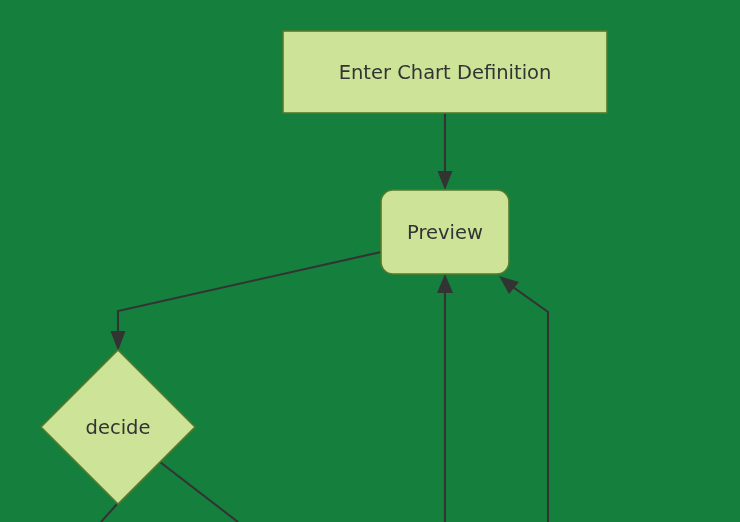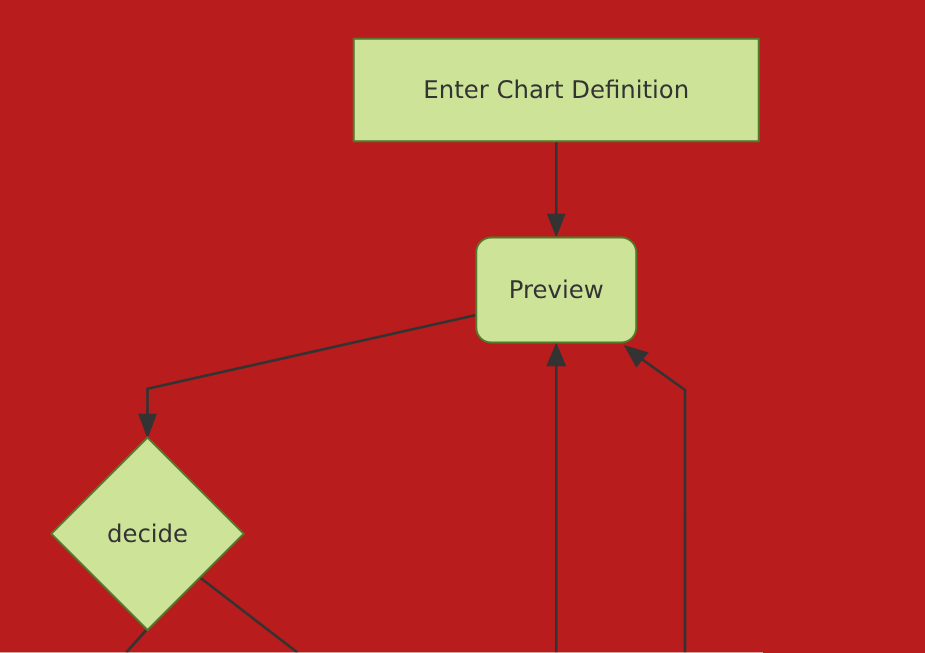--- a/index.html
+++ b/index.html
@@ -7,21 +7,21 @@
     padding: 0;
     background: #ffffff;
   }
   body {
     font-family: "DejaVu Sans", "Liberation Sans", sans-serif;
   }
   #canvas {
     position: relative;
     width: 740px;
     height: 522px;
-    background: #b91c1c;
+    background: #15803d;
     overflow: hidden;
   }
   #flow-svg {
     position: absolute;
     left: 0;
     top: 0;
     width: 740px;
     height: 522px;
     display: block;
   }

